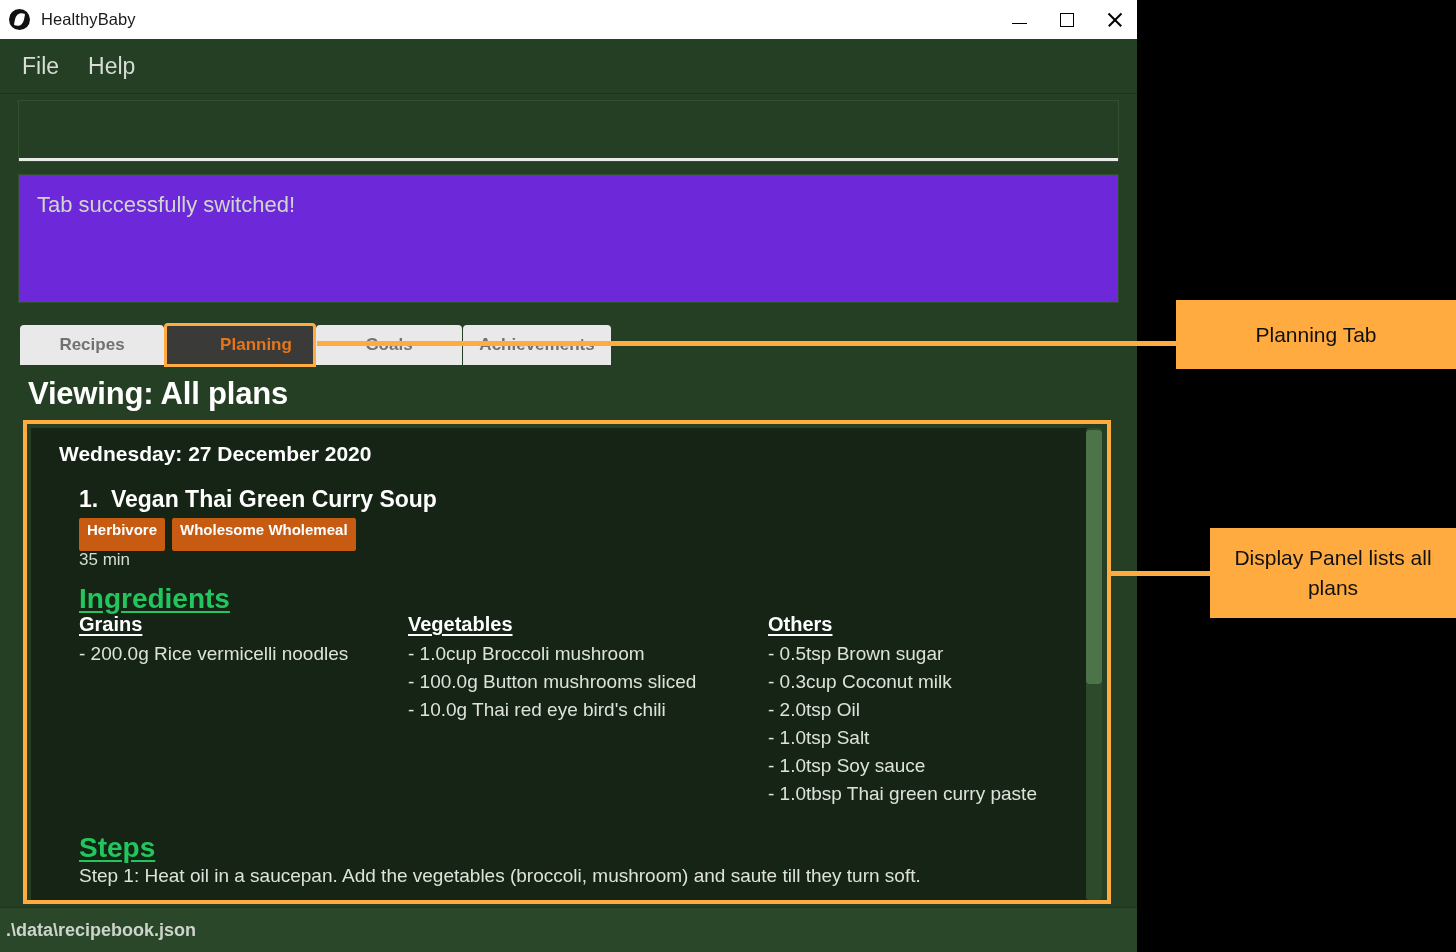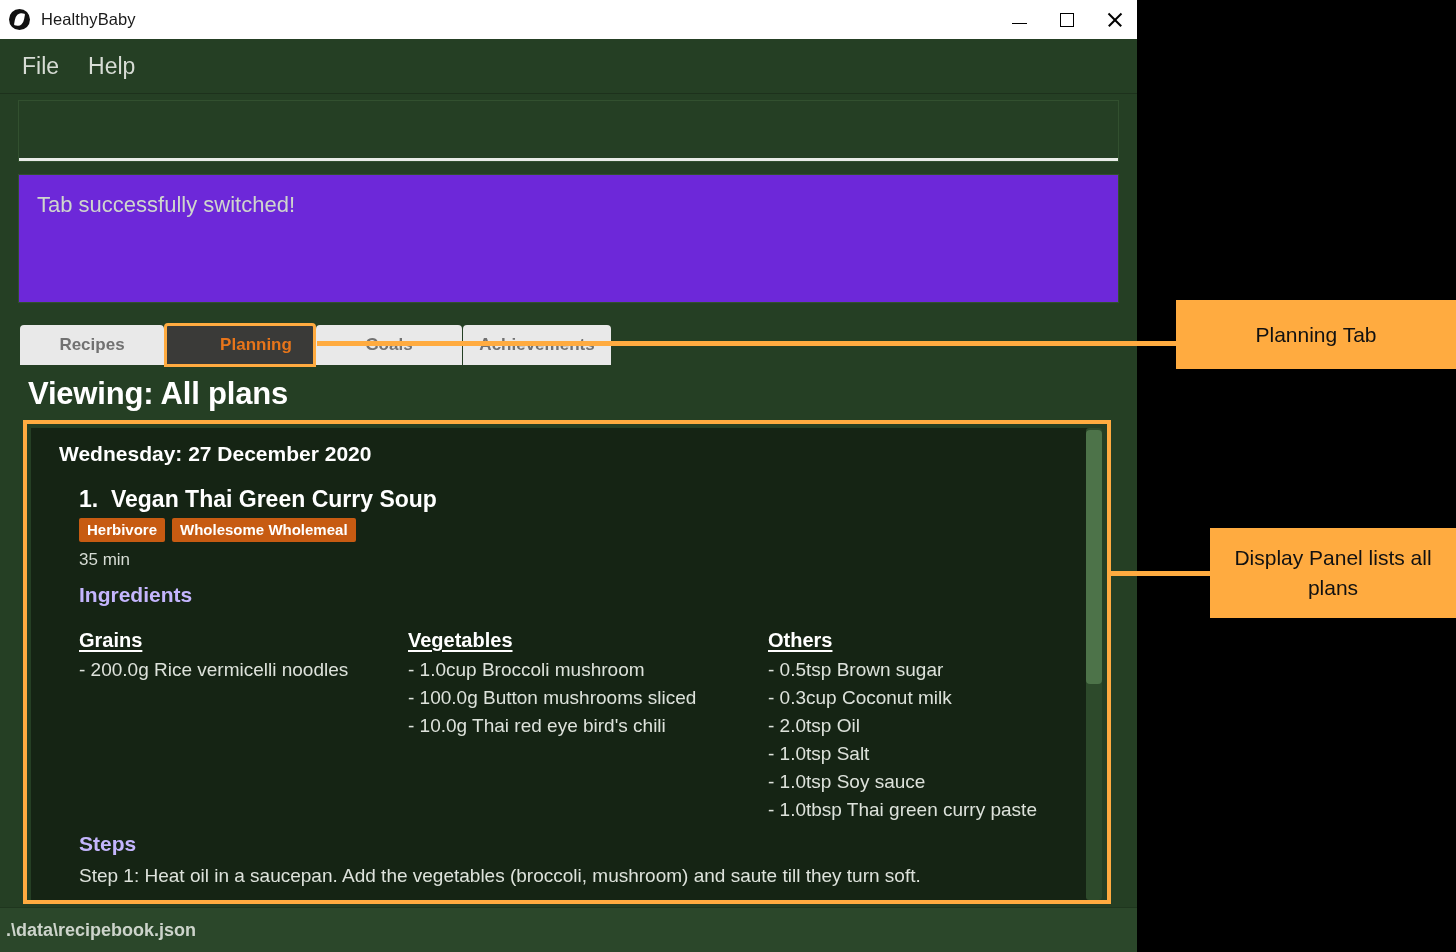--- a/index.html
+++ b/index.html
@@ -265,43 +265,44 @@
     position: absolute;
     left: 48px; top: 90px;
     display: flex;
     gap: 7px;
   }
   .tag {
     background: #c75b12;
     color: #ffffff;
     font-size: 15px;
     font-weight: bold;
-    padding: 3px 8px 4px 8px;
+    padding: 3px 8px 13px 8px;
     border-radius: 2px;
   }
   #duration {
     position: absolute;
     left: 48px; top: 122px;
     font-size: 17px;
     color: #d6dcd4;
   }
 
   .section-head {
     position: absolute;
-    font-size: 21px;
-    font-weight: bold;
-    color: #c4b5fd;
+    font-size: 28px;
+    font-weight: bold;
+    color: #22c55e;
+    text-decoration: underline;
     text-underline-offset: 3px;
   }
   #ingredients-head { left: 48px; top: 155px; }
   #steps-head       { left: 48px; top: 404px; }
 
   .ing-col {
     position: absolute;
-    top: 198px;
+    top: 182px;
     color: #dde2db;
     font-size: 19px;
     line-height: 28px;
   }
   .ing-col .col-head {
     font-weight: bold;
     color: #ffffff;
     text-decoration: underline;
     text-underline-offset: 3px;
     font-size: 20px;

